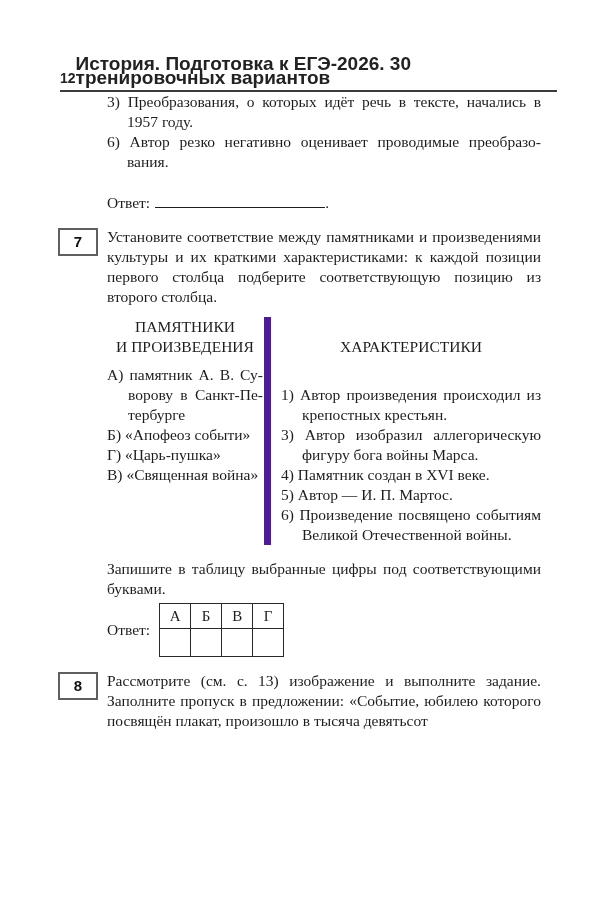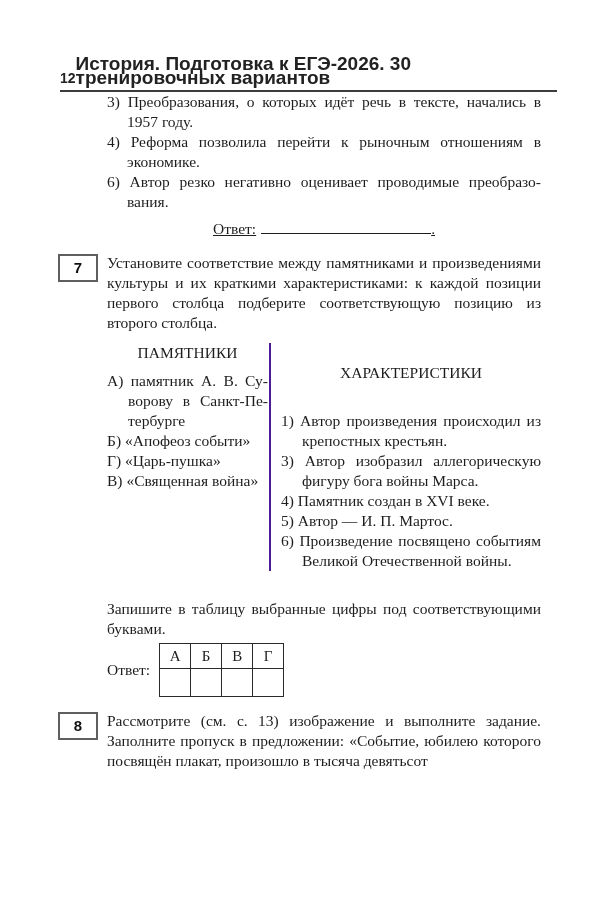--- a/index.html
+++ b/index.html
@@ -16,39 +16,39 @@
   }
   .page-num{font-size:14px;line-height:14px;}
   .book-title{font-size:19px;line-height:14px;}
   
   .content{
     position:absolute;left:107px;top:92px;width:434px;
     font-size:15.5px;line-height:20px;text-align:justify;
     hyphens:manual;-webkit-hyphens:manual;
   }
   .opt{padding-left:20px;text-indent:-20px;}
-  .answer-line{margin-top:7px;text-align:center;text-decoration:underline;}
+  .answer-line{margin-top:21px;text-align:left;}
   .blank{display:inline-block;width:170px;height:13px;border-bottom:1px solid #1d1d1d;margin-left:5px;}
   .question{position:relative;margin-top:14px;}
   .qbox{
     position:absolute;left:-49px;top:1px;width:36px;height:24px;
     border:2px solid #5f5f5f;background:#fff;
     display:flex;align-items:center;justify-content:center;
     font-family:"Liberation Sans", sans-serif;font-weight:bold;font-size:15px;color:#101010;
   }
   .qtext{margin:0;}
   
   .match{display:flex;margin-top:10px;}
-  .mleft{width:164px;box-sizing:border-box;border-right:2px solid #4c1d95;padding-right:1px;}
+  .mleft{width:164px;box-sizing:border-box;border-right:7px solid #4c1d95;padding-right:1px;}
   .mright{flex:1;padding-left:10px;box-sizing:border-box;}
   .col-header{text-align:center;text-indent:0;padding-left:0;}
   .mleft .col-header{margin-bottom:8px;}
   .mright .col-header{margin-top:20px;margin-bottom:28px;}
   .mitem{padding-left:21px;text-indent:-21px;}
-  .instruction{margin-top:28px;}
+  .instruction{margin-top:14px;}
   
   .answer-row{margin-top:4px;display:flex;align-items:center;text-align:left;}
   .agrid{border-collapse:collapse;margin-left:9px;}
   .agrid td{
     width:30px;border:1px solid #2a2a2a;text-align:center;vertical-align:middle;
     font-size:15px;padding:0;
   }
   .agrid .hrow td{height:24px;}
   .agrid .drow td{height:27px;}
 </style>
@@ -63,40 +63,37 @@
   </div>
 
   <div class="content">
 
     <div>
       <div class="opt">
         <span>3)</span>
         <span>Преобразования, о которых идёт речь в тексте, начались в 1957 году.</span>
       </div>
       <div class="opt">
-        <span>4)</span>
-        <span>Реформа позволила перейти к рыночным отношениям в экономике.</span>
-      </div>
-      <div class="opt">
         <span>6)</span>
         <span>Автор резко негативно оценивает проводимые преобразо­вания.</span>
       </div>
       <div class="answer-line">
         <span>Ответ:</span><span class="blank"></span><span>.</span>
       </div>
     </div>
 
     <div class="question">
       <div class="qbox">7</div>
       <p class="qtext">Установите соответствие между памятниками и произведе­ниями культуры и их краткими характеристиками: к каждой позиции первого столбца подберите соответствующую пози­цию из второго столбца.</p>
 
       <div class="match">
         <div class="mleft">
           <div class="col-header">
             <div>ПАМЯТНИКИ</div>
+            <div>И ПРОИЗВЕДЕНИЯ</div>
           </div>
           <div class="mitem">
             <span>А)</span>
             <span>памятник А. В. Су­ворову в Санкт-Пе­тербурге</span>
           </div>
           <div class="mitem">
             <span>Б)</span>
             <span>«Апофеоз событи»</span>
           </div>
           <div class="mitem">

